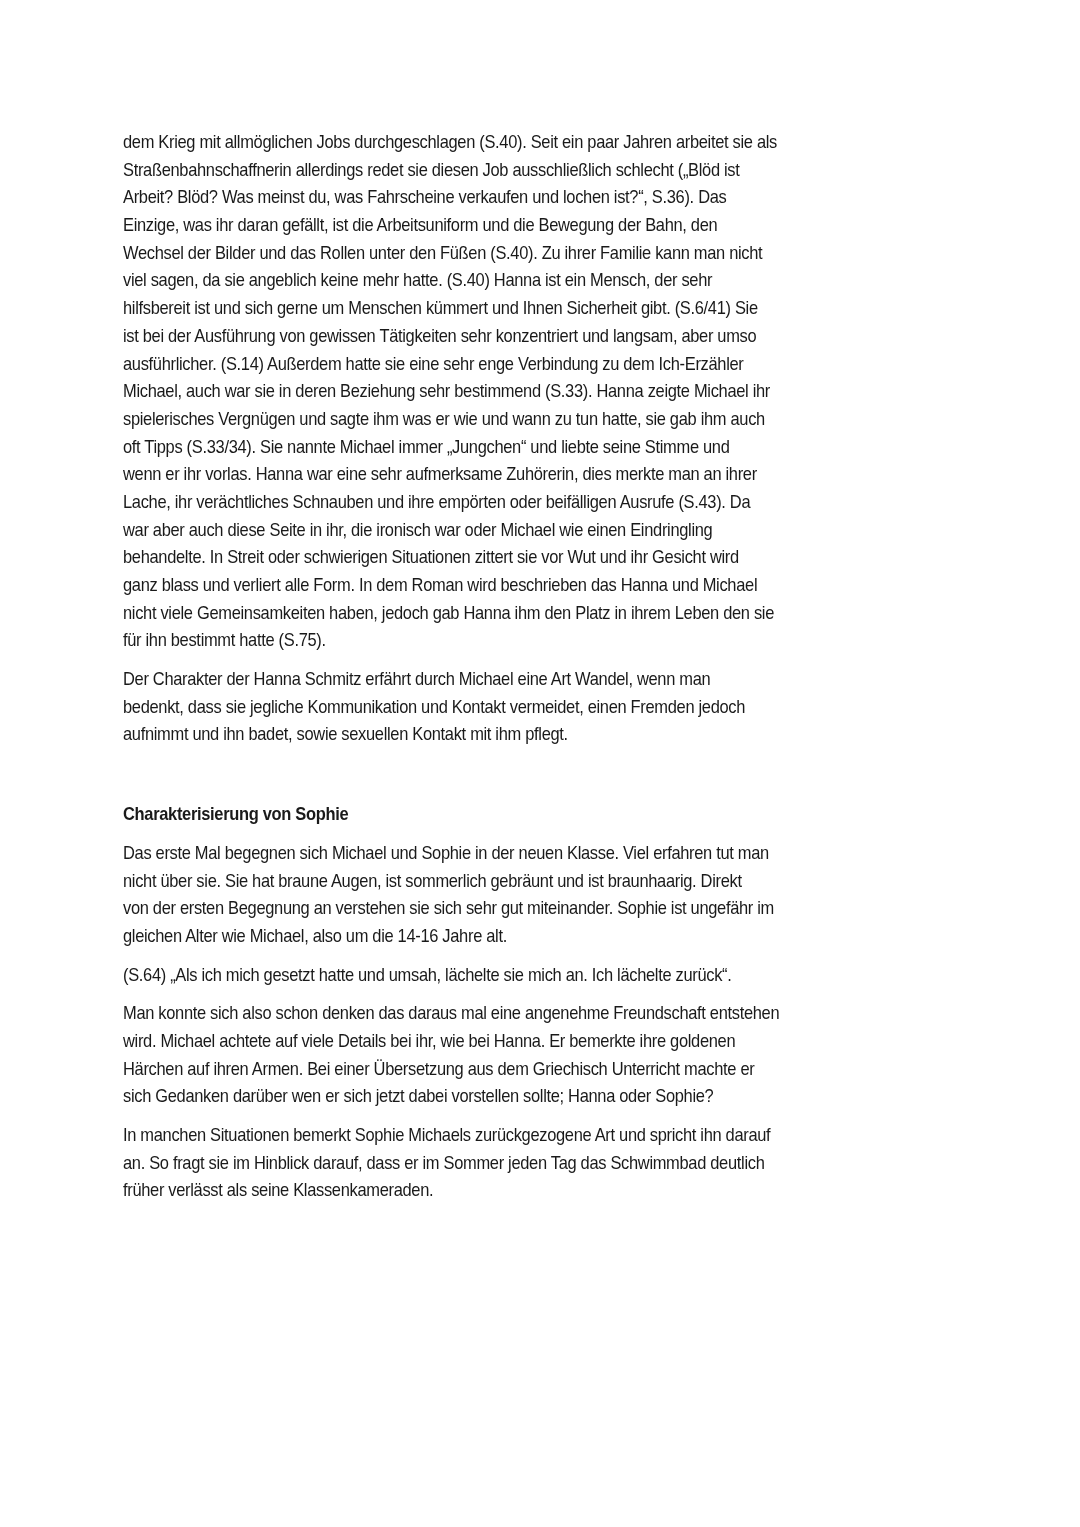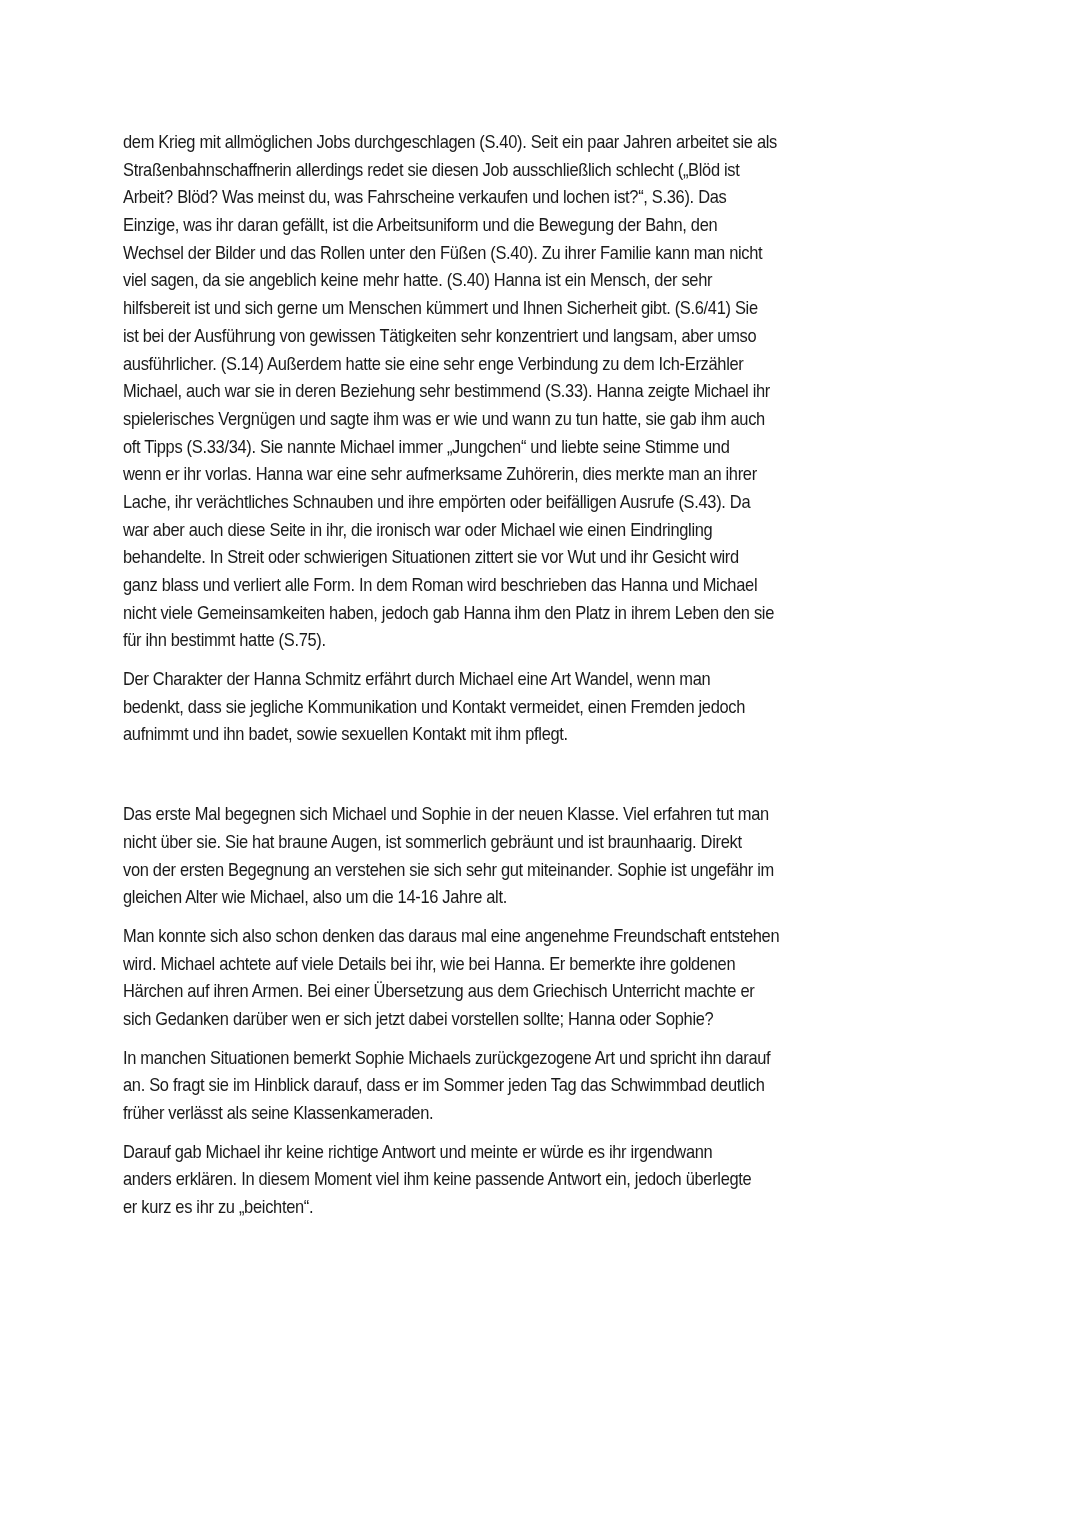--- a/index.html
+++ b/index.html
@@ -75,43 +75,44 @@
     <p class="para">
       <span class="line">Der Charakter der Hanna Schmitz erfährt durch Michael eine Art Wandel, wenn man</span>
       <span class="line">bedenkt, dass sie jegliche Kommunikation und Kontakt vermeidet, einen Fremden jedoch</span>
       <span class="line">aufnimmt und ihn badet, sowie sexuellen Kontakt mit ihm pflegt.</span>
     </p>
   </div>
 
   <div class="gap"></div>
 
   <div>
+    <h2 class="heading">
+      <span class="line">Charakterisierung von Sophie</span>
+    </h2>
 
     <p class="para">
       <span class="line">Das erste Mal  begegnen sich Michael und Sophie in der neuen Klasse. Viel erfahren tut man</span>
       <span class="line">nicht über sie. Sie hat braune Augen, ist sommerlich gebräunt und ist braunhaarig. Direkt</span>
       <span class="line">von der ersten Begegnung an verstehen sie sich sehr gut miteinander. Sophie ist ungefähr im</span>
       <span class="line">gleichen Alter wie Michael, also um die 14-16 Jahre alt.</span>
     </p>
 
+    <p class="para">
+      <span class="line">(S.64) „Als ich mich gesetzt hatte und umsah, lächelte sie mich an. Ich lächelte zurück“.</span>
+    </p>
 
     <p class="para">
       <span class="line">Man konnte sich also schon denken das daraus mal eine angenehme Freundschaft entstehen</span>
       <span class="line">wird. Michael achtete auf viele Details bei ihr, wie bei Hanna. Er bemerkte ihre goldenen</span>
       <span class="line">Härchen auf ihren Armen. Bei einer Übersetzung aus dem Griechisch Unterricht machte er</span>
       <span class="line">sich Gedanken darüber wen er sich jetzt dabei vorstellen sollte; Hanna oder Sophie?</span>
     </p>
 
     <p class="para">
       <span class="line">In manchen Situationen bemerkt Sophie Michaels zurückgezogene Art und spricht ihn darauf</span>
       <span class="line">an. So fragt sie im Hinblick darauf, dass er im Sommer jeden Tag das Schwimmbad deutlich</span>
       <span class="line">früher verlässt als seine Klassenkameraden.</span>
     </p>
 
 
-    <p class="para">
-      <span class="line">Darauf gab Michael ihr keine richtige Antwort und meinte er würde es ihr irgendwann</span>
-      <span class="line">anders erklären. In diesem Moment viel ihm keine passende Antwort ein, jedoch überlegte</span>
-      <span class="line">er kurz es ihr zu „beichten“.</span>
-    </p>
   </div>
 
 </div>
 
 </body></html>

